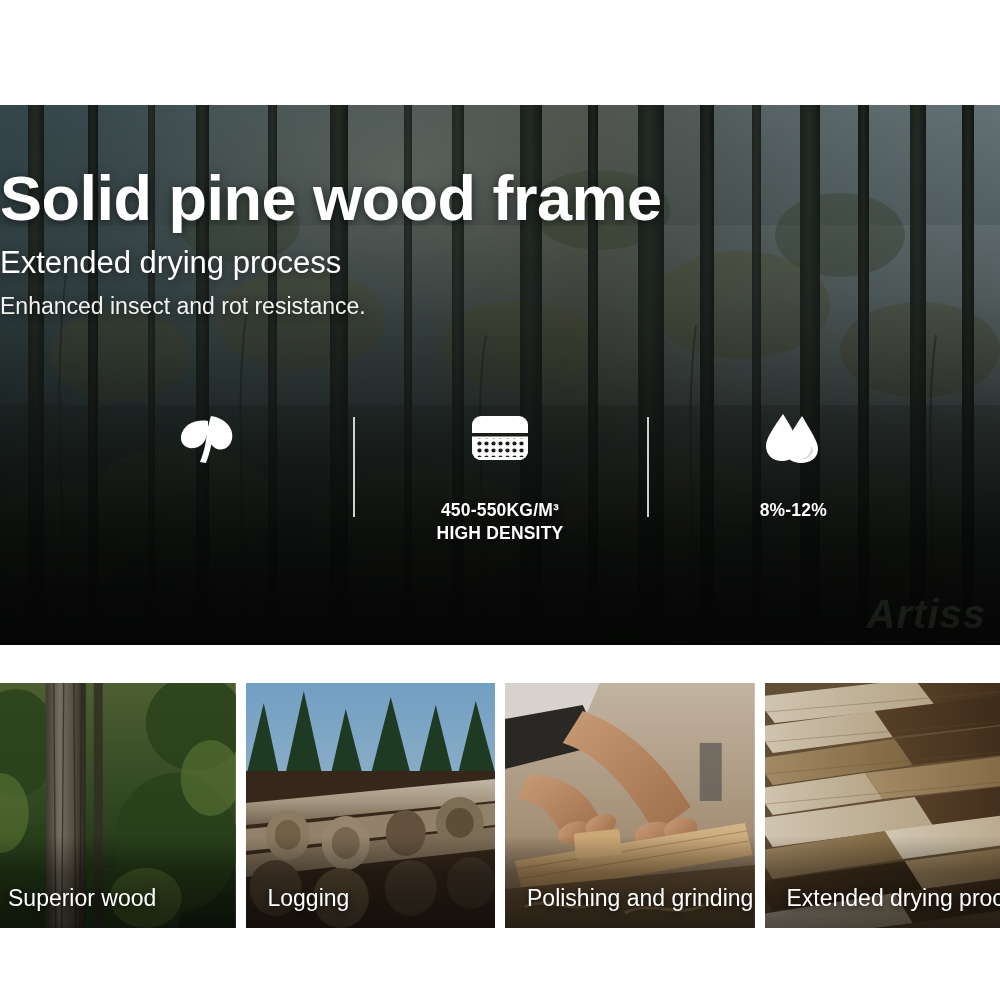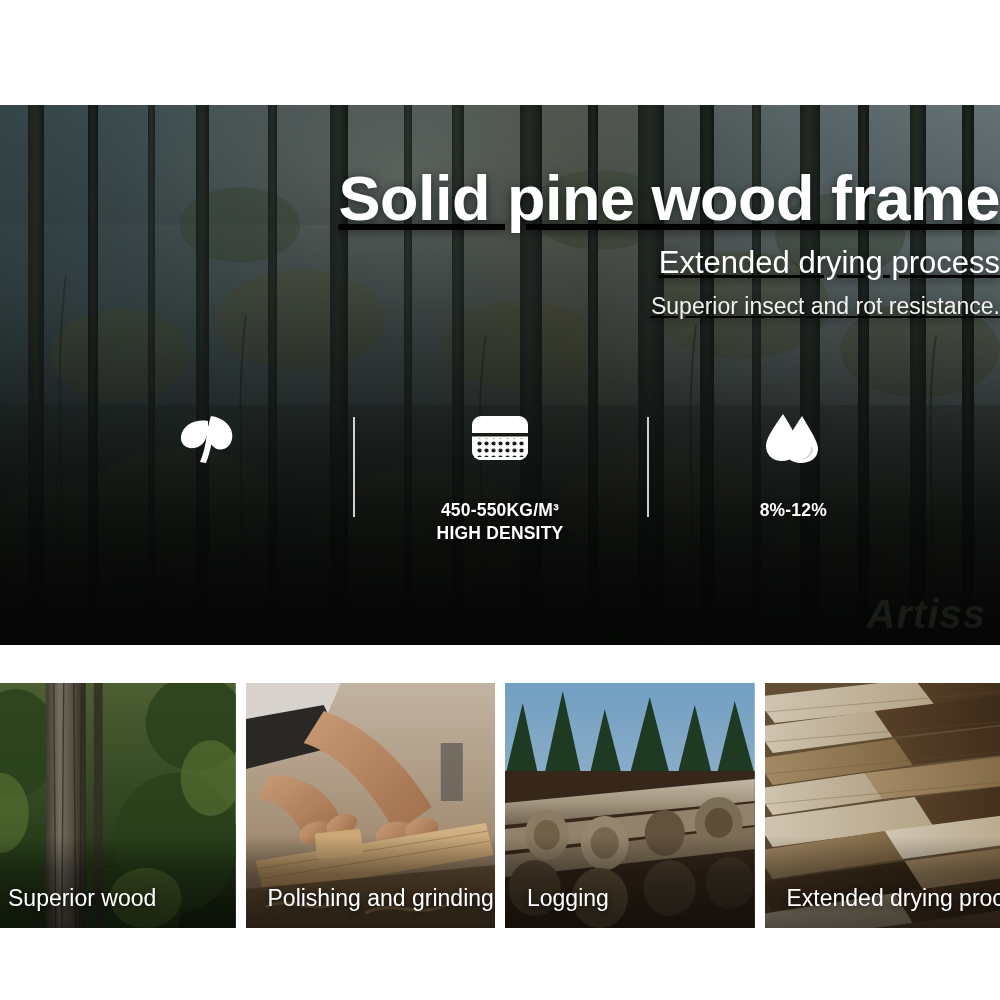--- a/index.html
+++ b/index.html
@@ -39,22 +39,21 @@
         rgba(14,20,22,0.30) 35%,
         rgba(8,10,9,0.62) 72%,
         rgba(4,5,4,0.86) 100%);
     pointer-events: none;
   }
   .hero-content {
     position: absolute;
     inset: 0;
     display: flex;
     flex-direction: column;
-    align-items: flex-end;
-    text-decoration: underline;
+    align-items: flex-start;
   }
 
   .headline {
     margin-top: 62px;
     font-size: 63px;
     line-height: 1;
     font-weight: 700;
     color: #ffffff;
     letter-spacing: -0.5px;
     text-shadow: 0 2px 10px rgba(0,0,0,0.55);
@@ -278,21 +277,21 @@
     </g>
 
     <rect x="0" y="0" width="1000" height="540" fill="url(#depthGrad)"></rect>
   </svg>
 
   <div class="hero-vignette"></div>
 
   <div class="hero-content">
     <div class="headline">Solid pine wood frame</div>
     <div class="subhead">Extended drying process</div>
-    <div class="tagline">Superior insect and rot resistance.</div>
+    <div class="tagline">Enhanced insect and rot resistance.</div>
   </div>
 
   <div class="features">
 
     <div class="feature">
       <div class="feature-icon">
         <svg width="60" height="52" viewBox="0 0 60 52" fill="#ffffff">
           <path d="M31 9 C 18 7, 6 13, 4 24 C 3 32, 9 37, 17 36 C 27 35, 32 25, 31 9 Z"></path>
           <path d="M34 4 C 48 6, 57 16, 55 27 C 53 36, 45 40, 38 36 C 30 31, 29 18, 34 4 Z"></path>
           <path d="M30 14 C 30 26, 28 38, 23 50 L 29 51 C 34 38, 36 26, 36 14 Z"></path>
@@ -380,74 +379,20 @@
       <rect x="0" y="0" width="10" height="245" fill="#2c2a22" opacity="0.8"></rect>
       <rect x="0" y="0" width="250" height="245" fill="#0d1508" opacity="0.18"></rect>
     </svg>
     <div class="panel-shade"></div>
     <div class="panel-caption">Superior wood</div>
   </div>
 
   <div class="panel">
     <svg class="panel-img" viewBox="0 0 250 245" preserveAspectRatio="xMidYMid slice">
       <defs>
-        <linearGradient id="p3bg" x1="0" y1="0" x2="0" y2="1">
-          <stop offset="0%" stop-color="#cfc1ae"></stop>
-          <stop offset="60%" stop-color="#b09a80"></stop>
-          <stop offset="100%" stop-color="#7e6648"></stop>
-        </linearGradient>
-        <linearGradient id="p3skin" x1="0" y1="0" x2="1" y2="1">
-          <stop offset="0%" stop-color="#d7a77f"></stop>
-          <stop offset="100%" stop-color="#a97550"></stop>
-        </linearGradient>
-        <linearGradient id="p3plank" x1="0" y1="0" x2="0" y2="1">
-          <stop offset="0%" stop-color="#e3c394"></stop>
-          <stop offset="100%" stop-color="#b98f58"></stop>
-        </linearGradient>
-      </defs>
-      <rect width="250" height="245" fill="url(#p3bg)"></rect>
-
-      <path d="M0 0 L 95 0 L 78 40 L 0 58 Z" fill="#e6e3dd"></path>
-      <path d="M0 36 L 78 22 L 96 62 L 0 86 Z" fill="#2b2a28"></path>
-
-      <path d="M78 28 C 120 42, 158 78, 186 124 L 150 150 C 126 108, 96 72, 58 60 Z" fill="url(#p3skin)"></path>
-
-      <g fill="url(#p3skin)">
-        <path d="M24 92 C 58 92, 84 108, 96 138 L 60 156 C 48 132, 34 118, 12 116 Z"></path>
-        <ellipse cx="70" cy="150" rx="17" ry="11" transform="rotate(-18 70 150)"></ellipse>
-        <ellipse cx="96" cy="142" rx="16" ry="10" transform="rotate(-22 96 142)"></ellipse>
-        <ellipse cx="150" cy="152" rx="20" ry="13" transform="rotate(-10 150 152)"></ellipse>
-        <ellipse cx="176" cy="146" rx="17" ry="11" transform="rotate(-12 176 146)"></ellipse>
-      </g>
-
-      <path d="M10 178 L 240 140 L 248 172 L 18 212 Z" fill="url(#p3plank)"></path>
-      <g stroke="#9c7441" stroke-width="1.2" opacity="0.6">
-        <path d="M12 186 L 242 148"></path>
-          <path d="M14 196 L 244 158"></path>
-      </g>
-
-      <rect x="70" y="148" width="46" height="26" rx="3" fill="#d9b47e" transform="rotate(-6 93 161)"></rect>
-
-      <g fill="#6b5437" opacity="0.9">
-        <path d="M0 206 L 250 182 L 250 245 L 0 245 Z"></path>
-      </g>
-      <g stroke="#c9a471" stroke-width="3" fill="none" opacity="0.75">
-        <path d="M20 224 C 44 212, 66 232, 92 220"></path>
-        <path d="M120 230 C 146 216, 172 236, 200 222"></path>
-      </g>
-      <rect x="195" y="60" width="22" height="58" fill="#5d5a56" opacity="0.7"></rect>
-      <rect x="0" y="0" width="250" height="245" fill="#2a1c0c" opacity="0.08"></rect>
-    </svg>
-    <div class="panel-shade"></div>
-    <div class="panel-caption">Polishing and grinding</div>
-  </div>
-
-  <div class="panel">
-    <svg class="panel-img" viewBox="0 0 250 245" preserveAspectRatio="xMidYMid slice">
-      <defs>
         <linearGradient id="p2sky" x1="0" y1="0" x2="0" y2="1">
           <stop offset="0%" stop-color="#7eb3dc"></stop>
           <stop offset="100%" stop-color="#c8dced"></stop>
         </linearGradient>
         <linearGradient id="p2log" x1="0" y1="0" x2="0" y2="1">
           <stop offset="0%" stop-color="#d8cdbb"></stop>
           <stop offset="50%" stop-color="#b7a890"></stop>
           <stop offset="100%" stop-color="#7d705c"></stop>
         </linearGradient>
       </defs>
@@ -483,20 +428,74 @@
       </g>
       <rect x="0" y="0" width="250" height="245" fill="#1a1008" opacity="0.12"></rect>
     </svg>
     <div class="panel-shade"></div>
     <div class="panel-caption">Logging</div>
   </div>
 
   <div class="panel">
     <svg class="panel-img" viewBox="0 0 250 245" preserveAspectRatio="xMidYMid slice">
       <defs>
+        <linearGradient id="p3bg" x1="0" y1="0" x2="0" y2="1">
+          <stop offset="0%" stop-color="#cfc1ae"></stop>
+          <stop offset="60%" stop-color="#b09a80"></stop>
+          <stop offset="100%" stop-color="#7e6648"></stop>
+        </linearGradient>
+        <linearGradient id="p3skin" x1="0" y1="0" x2="1" y2="1">
+          <stop offset="0%" stop-color="#d7a77f"></stop>
+          <stop offset="100%" stop-color="#a97550"></stop>
+        </linearGradient>
+        <linearGradient id="p3plank" x1="0" y1="0" x2="0" y2="1">
+          <stop offset="0%" stop-color="#e3c394"></stop>
+          <stop offset="100%" stop-color="#b98f58"></stop>
+        </linearGradient>
+      </defs>
+      <rect width="250" height="245" fill="url(#p3bg)"></rect>
+
+      <path d="M0 0 L 95 0 L 78 40 L 0 58 Z" fill="#e6e3dd"></path>
+      <path d="M0 36 L 78 22 L 96 62 L 0 86 Z" fill="#2b2a28"></path>
+
+      <path d="M78 28 C 120 42, 158 78, 186 124 L 150 150 C 126 108, 96 72, 58 60 Z" fill="url(#p3skin)"></path>
+
+      <g fill="url(#p3skin)">
+        <path d="M24 92 C 58 92, 84 108, 96 138 L 60 156 C 48 132, 34 118, 12 116 Z"></path>
+        <ellipse cx="70" cy="150" rx="17" ry="11" transform="rotate(-18 70 150)"></ellipse>
+        <ellipse cx="96" cy="142" rx="16" ry="10" transform="rotate(-22 96 142)"></ellipse>
+        <ellipse cx="150" cy="152" rx="20" ry="13" transform="rotate(-10 150 152)"></ellipse>
+        <ellipse cx="176" cy="146" rx="17" ry="11" transform="rotate(-12 176 146)"></ellipse>
+      </g>
+
+      <path d="M10 178 L 240 140 L 248 172 L 18 212 Z" fill="url(#p3plank)"></path>
+      <g stroke="#9c7441" stroke-width="1.2" opacity="0.6">
+        <path d="M12 186 L 242 148"></path>
+          <path d="M14 196 L 244 158"></path>
+      </g>
+
+      <rect x="70" y="148" width="46" height="26" rx="3" fill="#d9b47e" transform="rotate(-6 93 161)"></rect>
+
+      <g fill="#6b5437" opacity="0.9">
+        <path d="M0 206 L 250 182 L 250 245 L 0 245 Z"></path>
+      </g>
+      <g stroke="#c9a471" stroke-width="3" fill="none" opacity="0.75">
+        <path d="M20 224 C 44 212, 66 232, 92 220"></path>
+        <path d="M120 230 C 146 216, 172 236, 200 222"></path>
+      </g>
+      <rect x="195" y="60" width="22" height="58" fill="#5d5a56" opacity="0.7"></rect>
+      <rect x="0" y="0" width="250" height="245" fill="#2a1c0c" opacity="0.08"></rect>
+    </svg>
+    <div class="panel-shade"></div>
+    <div class="panel-caption">Polishing and grinding</div>
+  </div>
+
+  <div class="panel">
+    <svg class="panel-img" viewBox="0 0 250 245" preserveAspectRatio="xMidYMid slice">
+      <defs>
         <linearGradient id="p4light" x1="0" y1="0" x2="1" y2="0">
           <stop offset="0%" stop-color="#e6dbc6"></stop>
           <stop offset="100%" stop-color="#c6b595"></stop>
         </linearGradient>
         <linearGradient id="p4dark" x1="0" y1="0" x2="1" y2="0">
           <stop offset="0%" stop-color="#5e452c"></stop>
           <stop offset="100%" stop-color="#3d2c1a"></stop>
         </linearGradient>
         <linearGradient id="p4mid" x1="0" y1="0" x2="1" y2="0">
           <stop offset="0%" stop-color="#b59a72"></stop>

